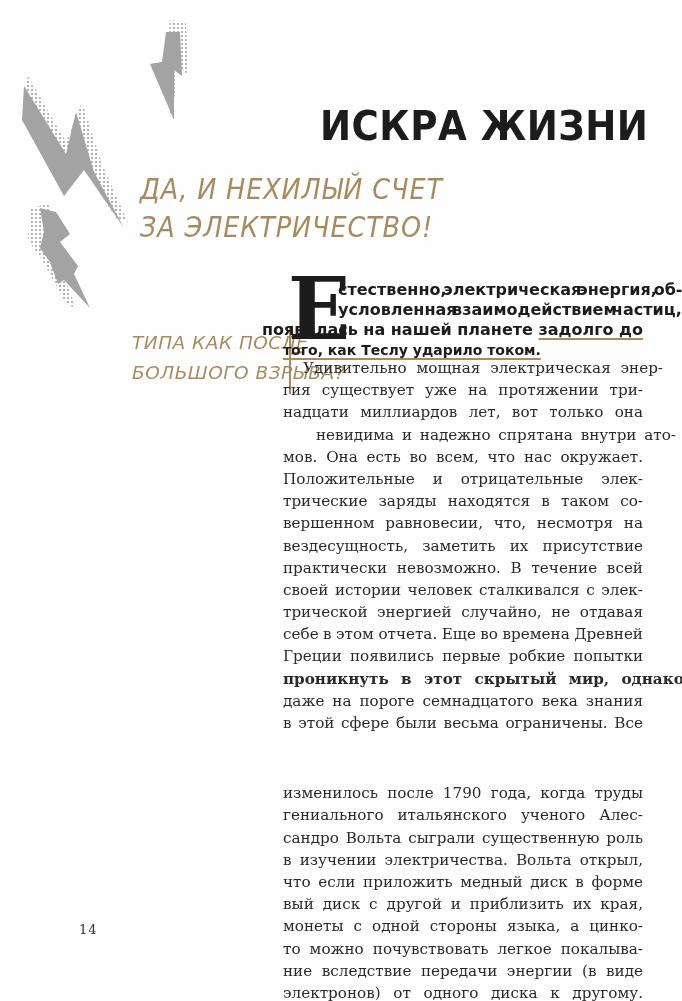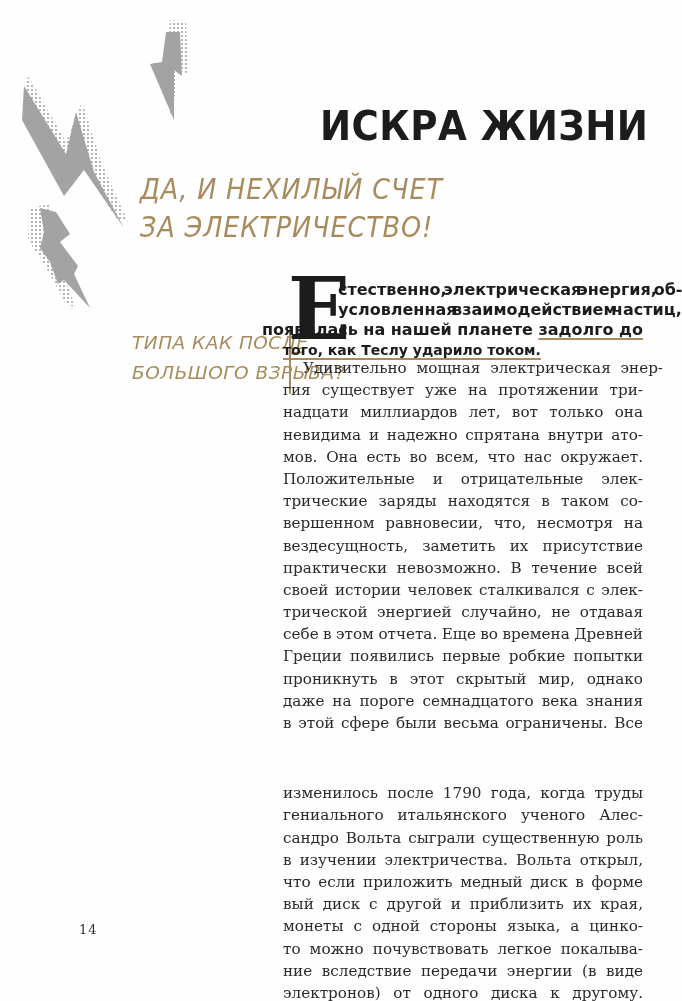--- a/index.html
+++ b/index.html
@@ -130,32 +130,32 @@
     </div>
   </div>
   <div class="lead-last">
     <span class="ul">того, как Теслу ударило током.</span>
   </div>
 
   <div class="body-text" id="body-text">
       <span class="ln" style="display: block; width: auto; word-spacing: 4.98958px; text-align: left; text-align-last: left; margin-left: 20px;">Удивительно мощная электрическая энер-</span>
       <span class="ln" style="display: block; width: auto; word-spacing: 6.22187px; text-align: left; text-align-last: left;">гия существует уже на протяжении три-</span>
       <span class="ln" style="display: block; width: auto; word-spacing: 6.48438px; text-align: left; text-align-last: left;">надцати миллиардов лет, вот только она</span>
-      <span class="ln" style="display: block; width: auto; word-spacing: 2.94062px; text-align: left; text-align-last: left;">невидима и надежно спрятана внутри ато-</span>
+      <span class="ln" style="display: block; width: auto; word-spacing: 2.94062px; text-align: left; text-align-last: left; margin-left: 33px;">невидима и надежно спрятана внутри ато-</span>
       <span class="ln" style="display: block; width: auto; word-spacing: 3.98438px; text-align: left; text-align-last: left;">мов. Она есть во всем, что нас окружает.</span>
       <span class="ln" style="display: block; width: auto; word-spacing: 13.0417px; text-align: right; text-align-last: left;">Положительные и отрицательные элек-</span>
       <span class="ln" style="display: block; width: auto; word-spacing: 6.36875px; text-align: left; text-align-last: left;">трические заряды находятся в таком со-</span>
       <span class="ln" style="display: block; width: auto; word-spacing: 5.88281px; text-align: left; text-align-last: left;">вершенном равновесии, что, несмотря на</span>
       <span class="ln" style="display: block; width: auto; word-spacing: 9.36979px; text-align: left; text-align-last: left;">вездесущность, заметить их присутствие</span>
       <span class="ln" style="display: block; width: auto; word-spacing: 4.88281px; text-align: left; text-align-last: left;">практически невозможно. В течение всей</span>
       <span class="ln" style="display: block; width: auto; word-spacing: 1.74375px; text-align: left; text-align-last: left;">своей истории человек сталкивался с элек-</span>
       <span class="ln" style="display: block; width: auto; word-spacing: 4.74219px; text-align: left; text-align-last: left;">трической энергией случайно, не отдавая</span>
       <span class="ln" style="display: block; width: auto; word-spacing: -0.381696px; text-align: left; text-align-last: left;">себе в этом отчета. Еще во времена Древней</span>
       <span class="ln" style="display: block; width: auto; word-spacing: 3.32031px; text-align: left; text-align-last: left;">Греции появились первые робкие попытки</span>
-      <span class="ln" style="display: block; width: auto; word-spacing: 7.0375px; text-align: right; text-align-last: left;">проникнуть в этот скрытый мир, однако</span>
+      <span class="ln" style="display: block; width: auto; word-spacing: 7.0375px; text-align: right; text-align-last: left; font-weight: bold;">проникнуть в этот скрытый мир, однако</span>
       <span class="ln" style="display: block; width: auto; word-spacing: 3.1125px; text-align: left; text-align-last: left;">даже на пороге семнадцатого века знания</span>
       <span class="ln" style="display: block; width: auto; word-spacing: 1.86458px; text-align: left; text-align-last: left;">в этой сфере были весьма ограничены. Все</span>
       <span class="ln" style="display: block; width: auto; word-spacing: 4.3875px; text-align: right; text-align-last: left; margin-top: 48px;">изменилось после 1790 года, когда труды</span>
       <span class="ln" style="display: block; width: auto; word-spacing: 9.14583px; text-align: left; text-align-last: left;">гениального итальянского ученого Алес-</span>
       <span class="ln" style="display: block; width: auto; word-spacing: 1.95703px; text-align: left; text-align-last: left;">сандро Вольта сыграли существенную роль</span>
       <span class="ln" style="display: block; width: auto; word-spacing: 3.28516px; text-align: left; text-align-last: left;">в изучении электричества. Вольта открыл,</span>
       <span class="ln" style="display: block; width: auto; word-spacing: 2.76562px; text-align: left; text-align-last: left;">что если приложить медный диск в форме</span>
       <span class="ln" style="display: block; width: auto; word-spacing: 4.11161px; text-align: left; text-align-last: left;">вый диск с другой и приблизить их края,</span>
       <span class="ln" style="display: block; width: auto; word-spacing: 5.13281px; text-align: left; text-align-last: left;">монеты с одной стороны языка, а цинко-</span>
       <span class="ln" style="display: block; width: auto; word-spacing: 4.19141px; text-align: center; text-align-last: left;">то можно почувствовать легкое покалыва-</span>

